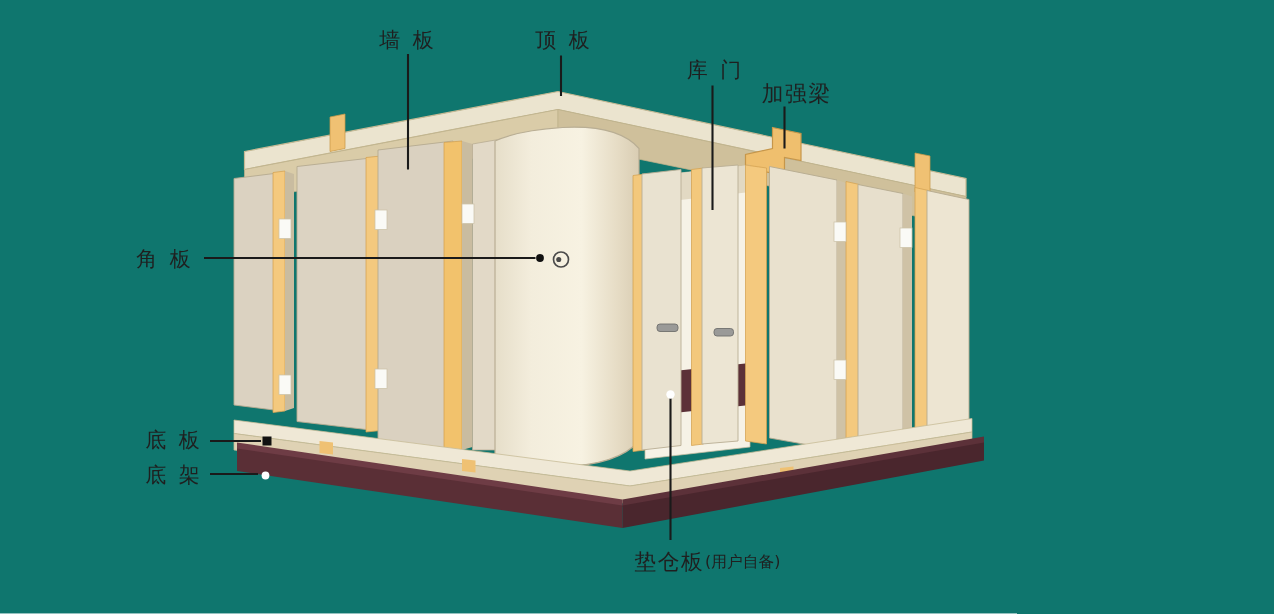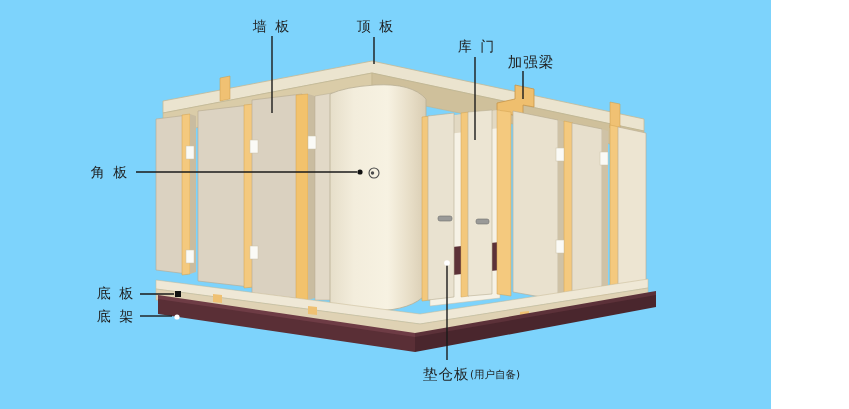--- a/index.html
+++ b/index.html
@@ -1,17 +1,17 @@
 <!DOCTYPE html>
 <html><head>
 <meta charset="utf-8">
 <style>
   html,body{margin:0;padding:0;background:#ffffff;}
   .canvas{
-    position:relative;width:771px;height:409px;background:#7dd3fc;overflow:hidden;
+    position:relative;width:849px;height:409px;background:#0f766e;overflow:hidden;
     font-family:"DejaVu Sans","Liberation Sans",sans-serif;
   }
   svg{display:block;}
   text{fill:#1f1f1f;}
   .lbl{font-size:14px;letter-spacing:2px;}
   .lbl-main{font-size:14.5px;letter-spacing:1px;}
   .lbl-note{font-size:10.5px;letter-spacing:0;}
 </style>
 </head>
 <body>

